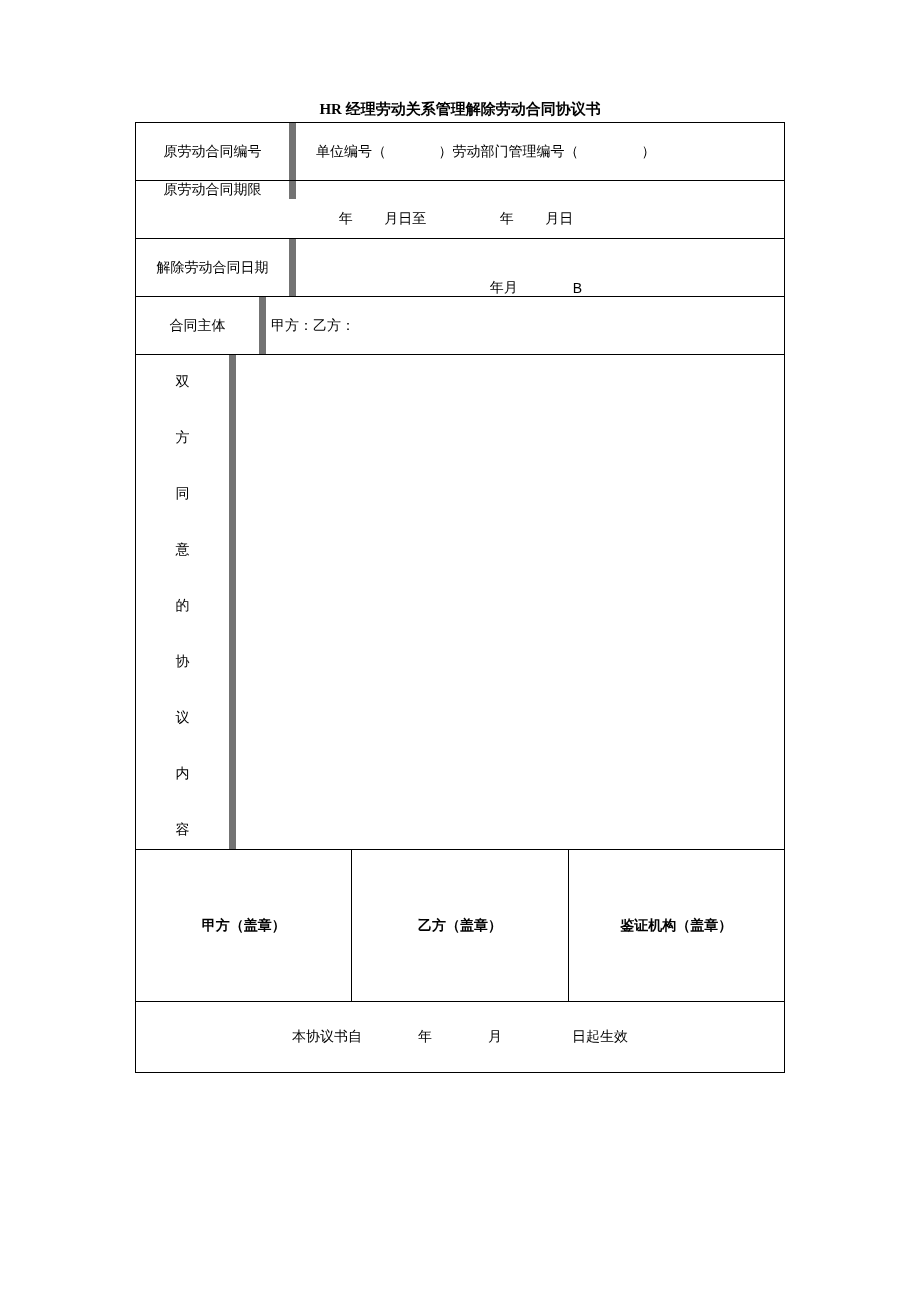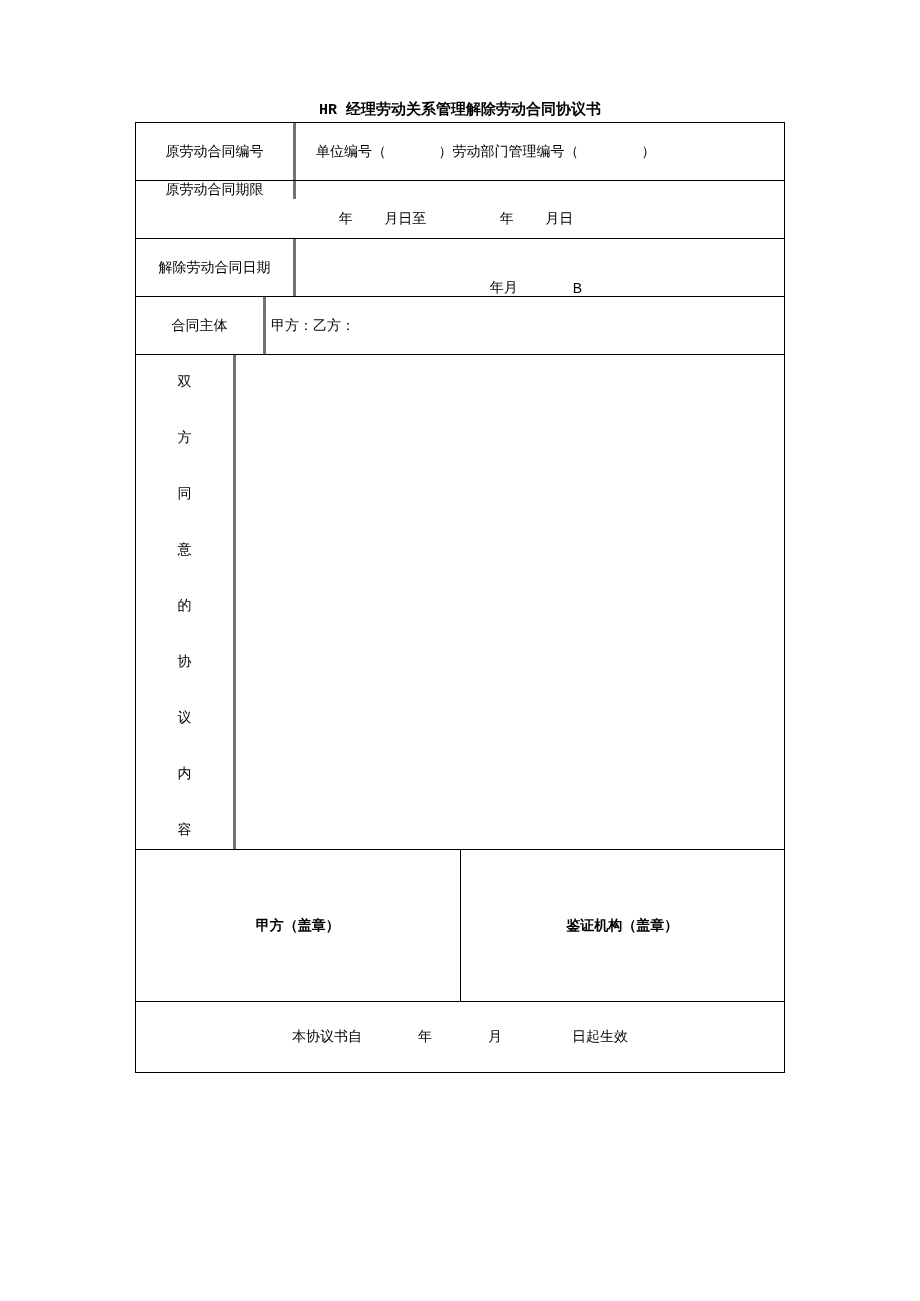--- a/index.html
+++ b/index.html
@@ -14,42 +14,41 @@
       font-family: "SimSun", "宋体", serif;
       font-size: 14px;
       color: #000000;
       padding: 100px 135px 0 135px;
     }
     .title {
       text-align: center;
       font-weight: bold;
       font-size: 15px;
       margin-bottom: 3px;
-      font-family: Liberation Mono, monospace;
     }
     .form-table {
       border: 1px solid #000;
       width: 650px;
       margin: 0 auto;
     }
     .row {
       display: flex;
       border-bottom: 1px solid #000;
     }
     .row:last-child {
       border-bottom: none;
     }
     .cell {
       display: flex;
       align-items: center;
       padding: 0 8px;
     }
     .label-cell {
       width: 160px;
-      border-right: 3px solid #737373;
+      border-right: 7px solid #737373;
       justify-content: center;
       text-align: right;
     }
     .value-cell {
       flex: 1;
       padding-left: 20px;
       text-align: right;
     }
     .row-1 { height: 58px; }
     .row-2 { height: 58px; flex-direction: column; }
@@ -176,20 +175,21 @@
         <span>议</span>
         <span>内</span>
         <span>容</span>
       </div>
     </div>
     <div class="cell value-cell"></div>
   </div>
 
   <div class="row row-6">
     <div class="stamp-cell">甲方（盖章）</div>
+    <div class="stamp-cell">乙方（盖章）</div>
     <div class="stamp-cell">鉴证机构（盖章）</div>
   </div>
 
   <div class="row row-7">
     <div class="full-cell">
       <span class="spaced-text">本协议书自                年                月                    日起生效</span>
     </div>
   </div>
 
 </div>

